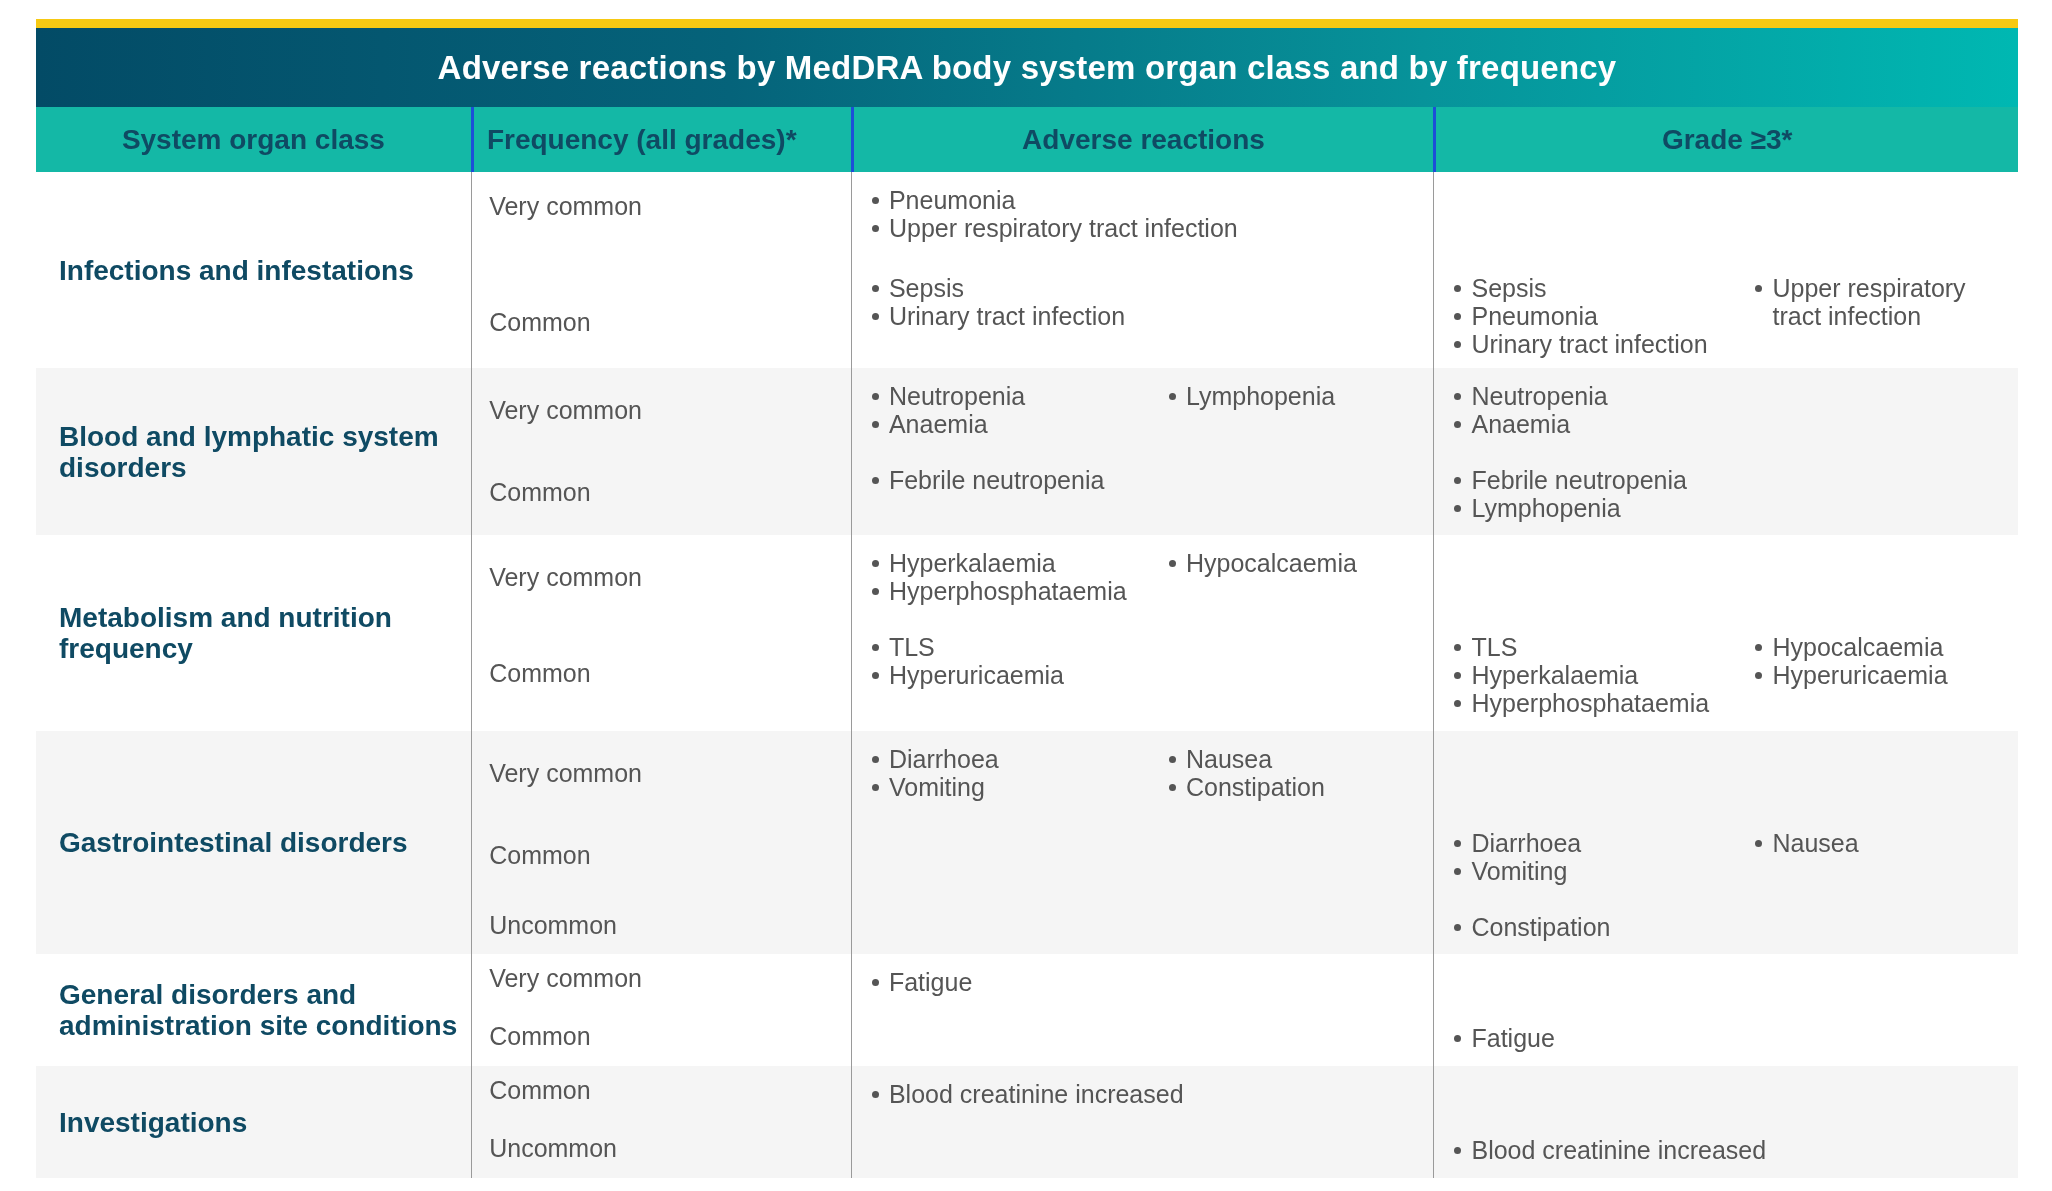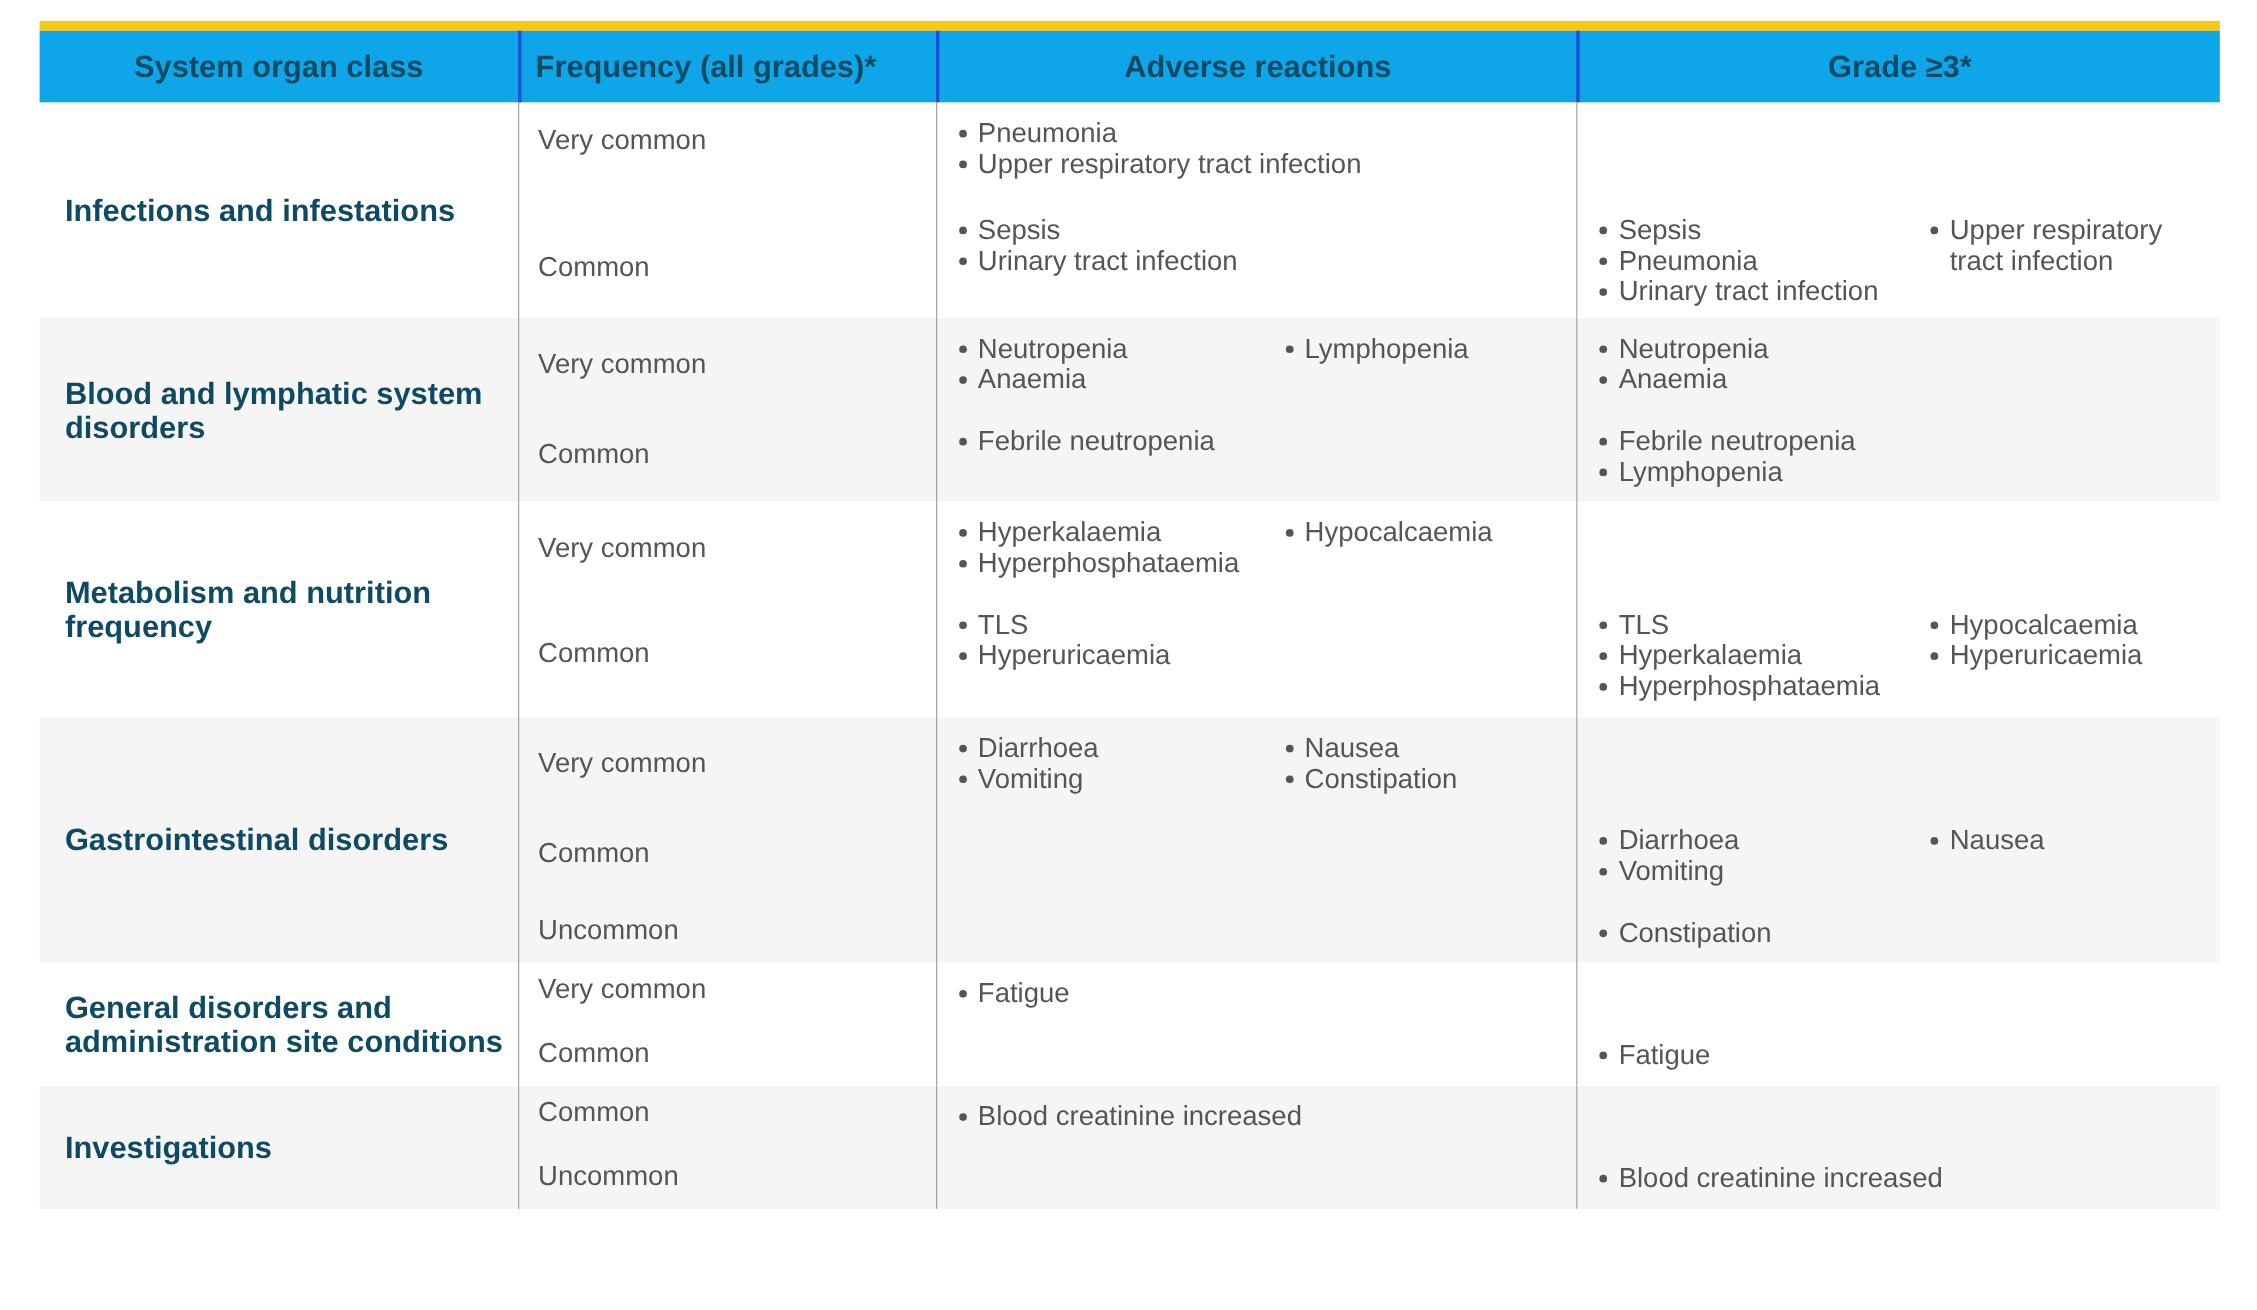--- a/index.html
+++ b/index.html
@@ -3,21 +3,21 @@
 <meta charset="utf-8">
 <style>
   html, body { margin:0; padding:0; background:#ffffff; }
   body { width:2052px; height:1191px; position:relative; overflow:hidden;
          font-family:"Liberation Sans", "DejaVu Sans", sans-serif; }
   .table { position:absolute; left:36px; top:19px; width:1982px; }
   .yellow-bar { height:9px; background:#f6c913; }
   .title-band { height:79px; background:linear-gradient(90deg,#034b66 0%,#05637a 35%,#07939a 70%,#00b8b2 100%);
                 display:flex; align-items:center; justify-content:center; }
   .title-band span { color:#ffffff; font-size:33px; font-weight:bold; letter-spacing:0.2px; }
-  .header-row { display:flex; height:65px; background:#0ea5e9; }
+  .header-row { display:flex; height:65px; background:#14b8a6; }
   .header-row .hc { display:flex; align-items:center; justify-content:center;
                     color:#0f4a63; font-size:28px; font-weight:bold; box-sizing:border-box; }
   .hc + .hc { border-left:3px solid #1d4ed8; }
   .c1 { width:444px; } .c2 { width:346px; } .c3 { width:595px;margin-left:41px; } .c4 { width:597px; }
   .row { display:flex; position:relative; }
   .row.alt { background:#f5f5f5; }
   .cell { box-sizing:border-box; position:relative; }
   .cell + .cell { border-left:1.5px solid #9a9a9a; }
   .soc { display:flex; align-items:center; padding-left:23px; color:#0f4a63;
          font-size:28px; font-weight:bold; line-height:31px; }
@@ -25,20 +25,23 @@
   ul.bl { list-style:none; margin:0; padding:0; position:absolute; }
   ul.bl li { color:#555555; font-size:25px; line-height:28px; padding-left:19px; position:relative; white-space:nowrap; }
   ul.bl li::before { content:""; position:absolute; left:2px; top:11px; width:7px; height:7px; border-radius:50%; background:#555555; }
   ul.bl li.wrap { white-space:normal; width:200px; }
 </style>
 </head>
 <body>
 
 <div class="table">
   <div class="yellow-bar"></div>
+  <div class="title-band">
+    <span>Adverse reactions by MedDRA body system organ class and by frequency</span>
+  </div>
   <div class="header-row">
     <div class="hc c1">System organ class</div>
     <div class="hc c2">Frequency (all grades)*</div>
     <div class="hc c3">Adverse reactions</div>
     <div class="hc c4">Grade ≥3*</div>
   </div>
   <div id="body">
       <div class="row" style="height: 196px;">
         <div class="cell c1 soc" style="height: 196px; align-items: center;">
           <span style="max-width: 410px;">Infections and infestations</span>

